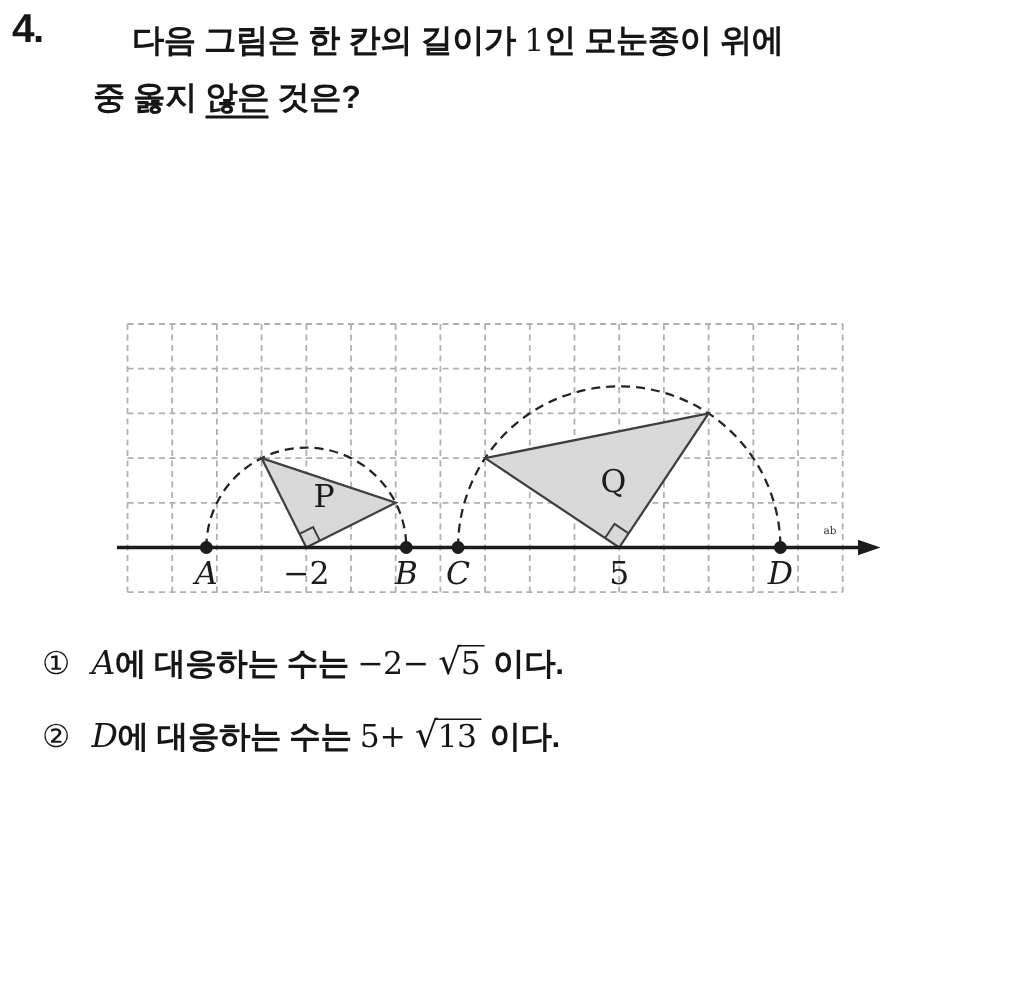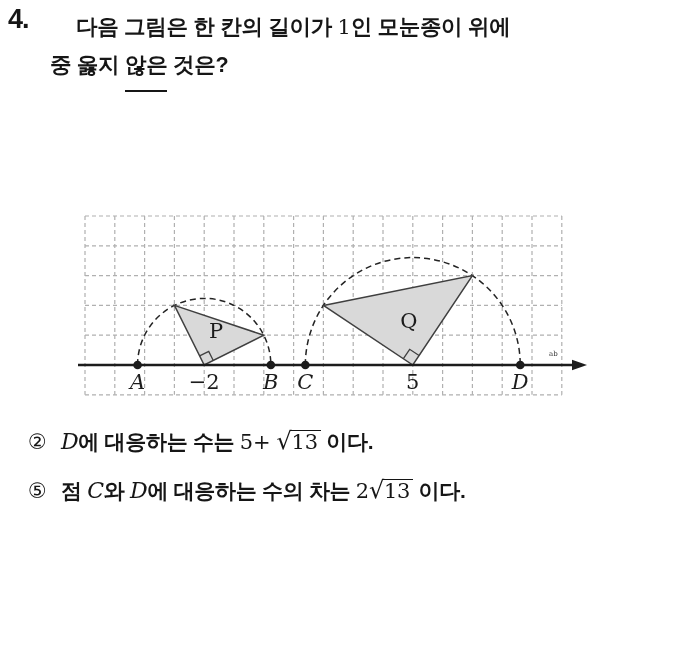--- a/index.html
+++ b/index.html
@@ -2,25 +2,25 @@
 <html><head>
 <meta charset="utf-8">
 <style>
   html,body{margin:0;padding:0;background:#fff;}
   .page{position:relative;width:680px;height:664px;background:#ffffff;overflow:hidden;
         font-family:"Liberation Sans","DejaVu Sans",sans-serif;color:#161616;}
   
   .qnum{position:absolute;left:8px;top:4px;font-size:27px;font-weight:700;letter-spacing:-1px;}
   .qtext{position:absolute;left:50px;top:8px;width:612px;font-size:21.5px;line-height:38px;
          font-weight:700;letter-spacing:-0.3px;}
-  .qline{white-space:nowrap;}
+  .qline{white-space:nowrap;margin-left:12px;}
   .qline.first{padding-left:26px;}
   .mi{font-family:"DejaVu Serif","Liberation Serif",serif;font-style:italic;font-weight:400;font-size:22px;}
   .mn{font-family:"DejaVu Serif","Liberation Serif",serif;font-style:normal;font-weight:400;font-size:21px;}
-  .ul{border-bottom:2.2px solid #161616;padding-bottom:12px;font-family:Liberation Mono, monospace;}
+  .ul{border-bottom:2.2px solid #161616;padding-bottom:0px;}
   
   #fig{position:absolute;left:60px;top:205px;}
   
   .options{position:absolute;left:28px;top:427px;}
   .opt{height:31px;margin-bottom:18px;white-space:nowrap;font-size:21px;font-weight:700;
        letter-spacing:-0.3px;}
   .onum{display:inline-block;width:24px;margin-right:9px;font-family:"DejaVu Sans",sans-serif;
         font-weight:400;font-size:21px;}
   .sqrt{display:inline-block;white-space:nowrap;}
   .rad-sign{font-family:"DejaVu Serif",serif;font-weight:400;font-size:24px;}
@@ -83,25 +83,25 @@
       <text x="210.8328" y="184" text-anchor="middle" font-family="&quot;DejaVu Serif&quot;,serif" font-size="21" fill="#1c1c1c" font-style="italic">B</text>
       <circle cx="245.34120000000001" cy="160" r="4.3" fill="#1c1c1c"></circle>
       <text x="245.34120000000001" y="184" text-anchor="middle" font-family="&quot;DejaVu Serif&quot;,serif" font-size="21" fill="#1c1c1c" font-style="italic">C</text>
       <text x="352.8" y="184" text-anchor="middle" font-family="&quot;DejaVu Serif&quot;,serif" font-size="21" fill="#1c1c1c">5</text>
       <circle cx="460.2588" cy="160" r="4.3" fill="#1c1c1c"></circle>
       <text x="460.2588" y="184" text-anchor="middle" font-family="&quot;DejaVu Serif&quot;,serif" font-size="21" fill="#1c1c1c" font-style="italic">D</text>
     </svg>
 
   <div class="options">
 
+    <div class="opt">
+      <span class="onum">①</span><span class="mi">A</span><span>에 대응하는 수는 </span><span class="mn">−2− </span><span class="sqrt"><span class="rad-sign">√</span><span class="radicand">5</span></span><span> 이다.</span>
+    </div>
 
     <div class="opt">
       <span class="onum">②</span><span class="mi">D</span><span>에 대응하는 수는 </span><span class="mn">5+ </span><span class="sqrt"><span class="rad-sign">√</span><span class="radicand">13</span></span><span> 이다.</span>
     </div>
 
 
 
-    <div class="opt">
-      <span class="onum">⑤</span><span>점 </span><span class="mi">C</span><span>와 </span><span class="mi">D</span><span>에 대응하는 수의 차는 </span><span class="mn">2</span><span class="sqrt"><span class="rad-sign">√</span><span class="radicand">13</span></span><span> 이다.</span>
-    </div>
 
   </div>
 </div>
 
 </body></html>

